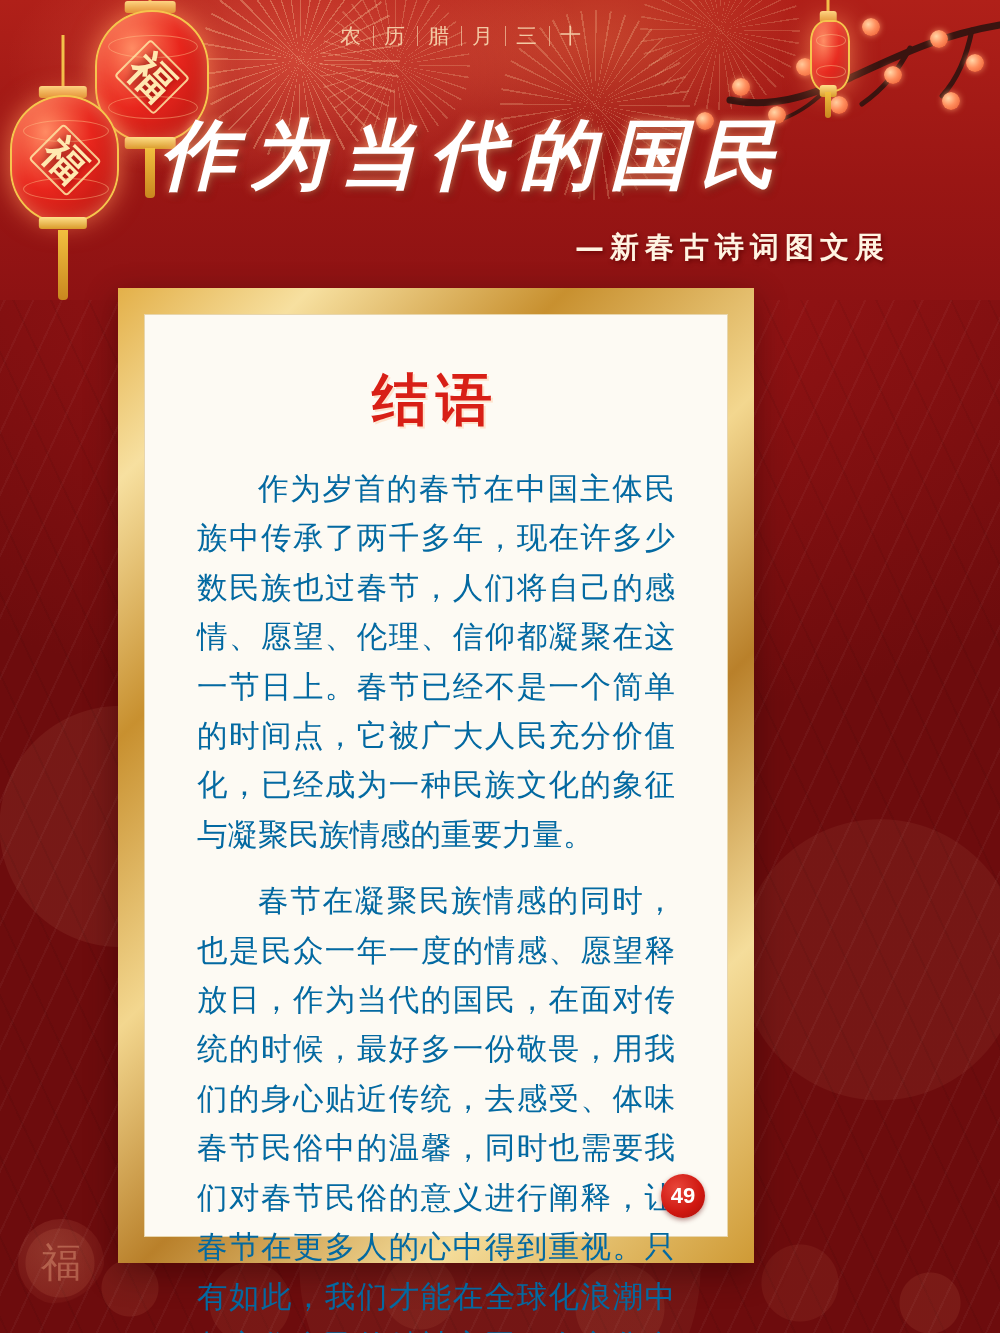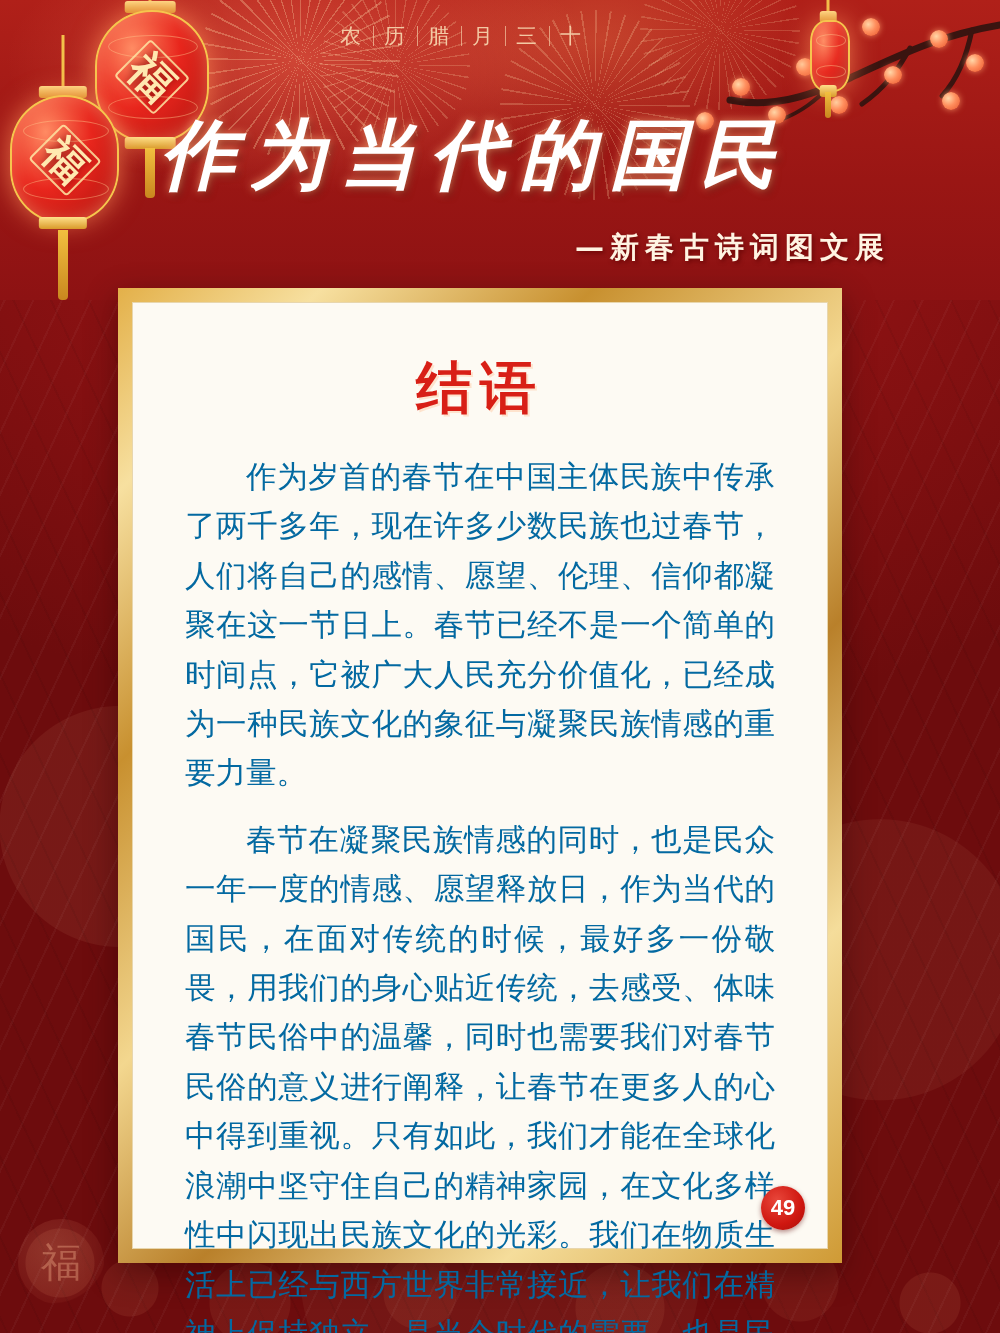--- a/index.html
+++ b/index.html
@@ -215,23 +215,23 @@
     text-shadow: 2px 2px 4px rgba(90,0,0,.7);
     white-space: nowrap;
     text-align: center;
   }
 
   
   .card-outer {
     position: absolute;
     left: 118px;
     top: 288px;
-    width: 724px;
+    width: 636px;
     height: 975px;
-    padding: 14px;
+    padding: 26px;
     box-sizing: border-box;
     background:
       linear-gradient(135deg, #e3b049 0%, #f7e0a0 12%, #c8902f 28%, #f3d78f 46%, #b9802a 62%, #f5dd9b 80%, #cf9a35 100%);
     box-shadow: 0 10px 30px rgba(40,0,0,.45);
   }
   .card-inner {
     width: 100%;
     height: 100%;
     box-sizing: border-box;
     background: #fdfaf3;

